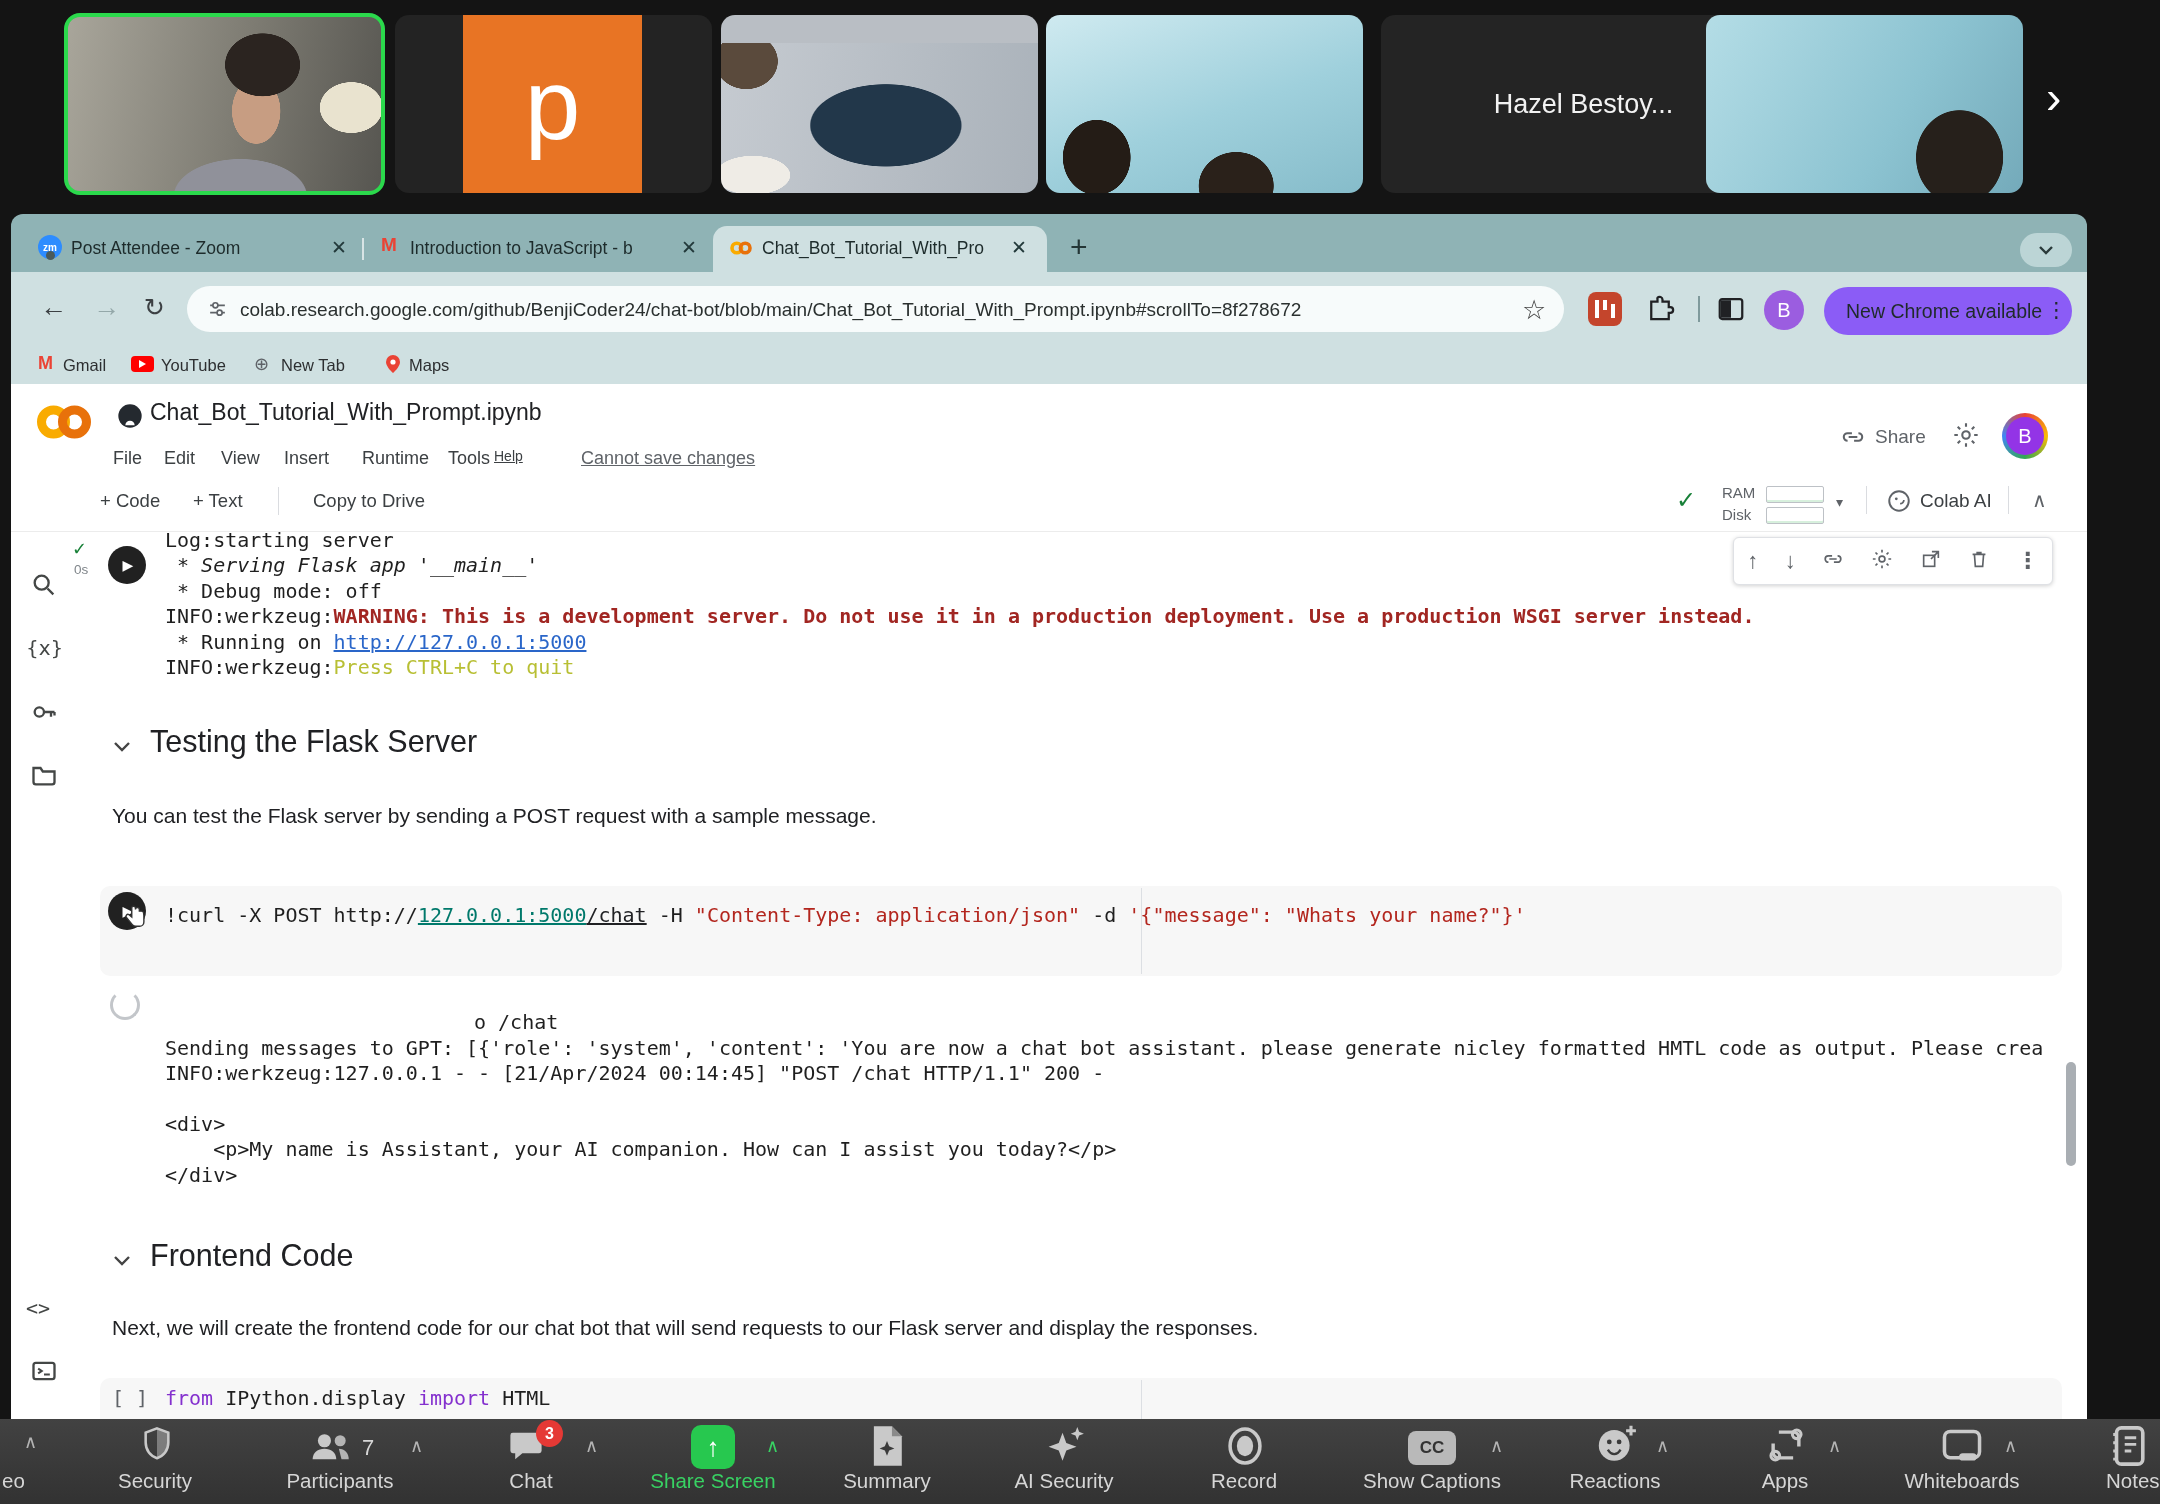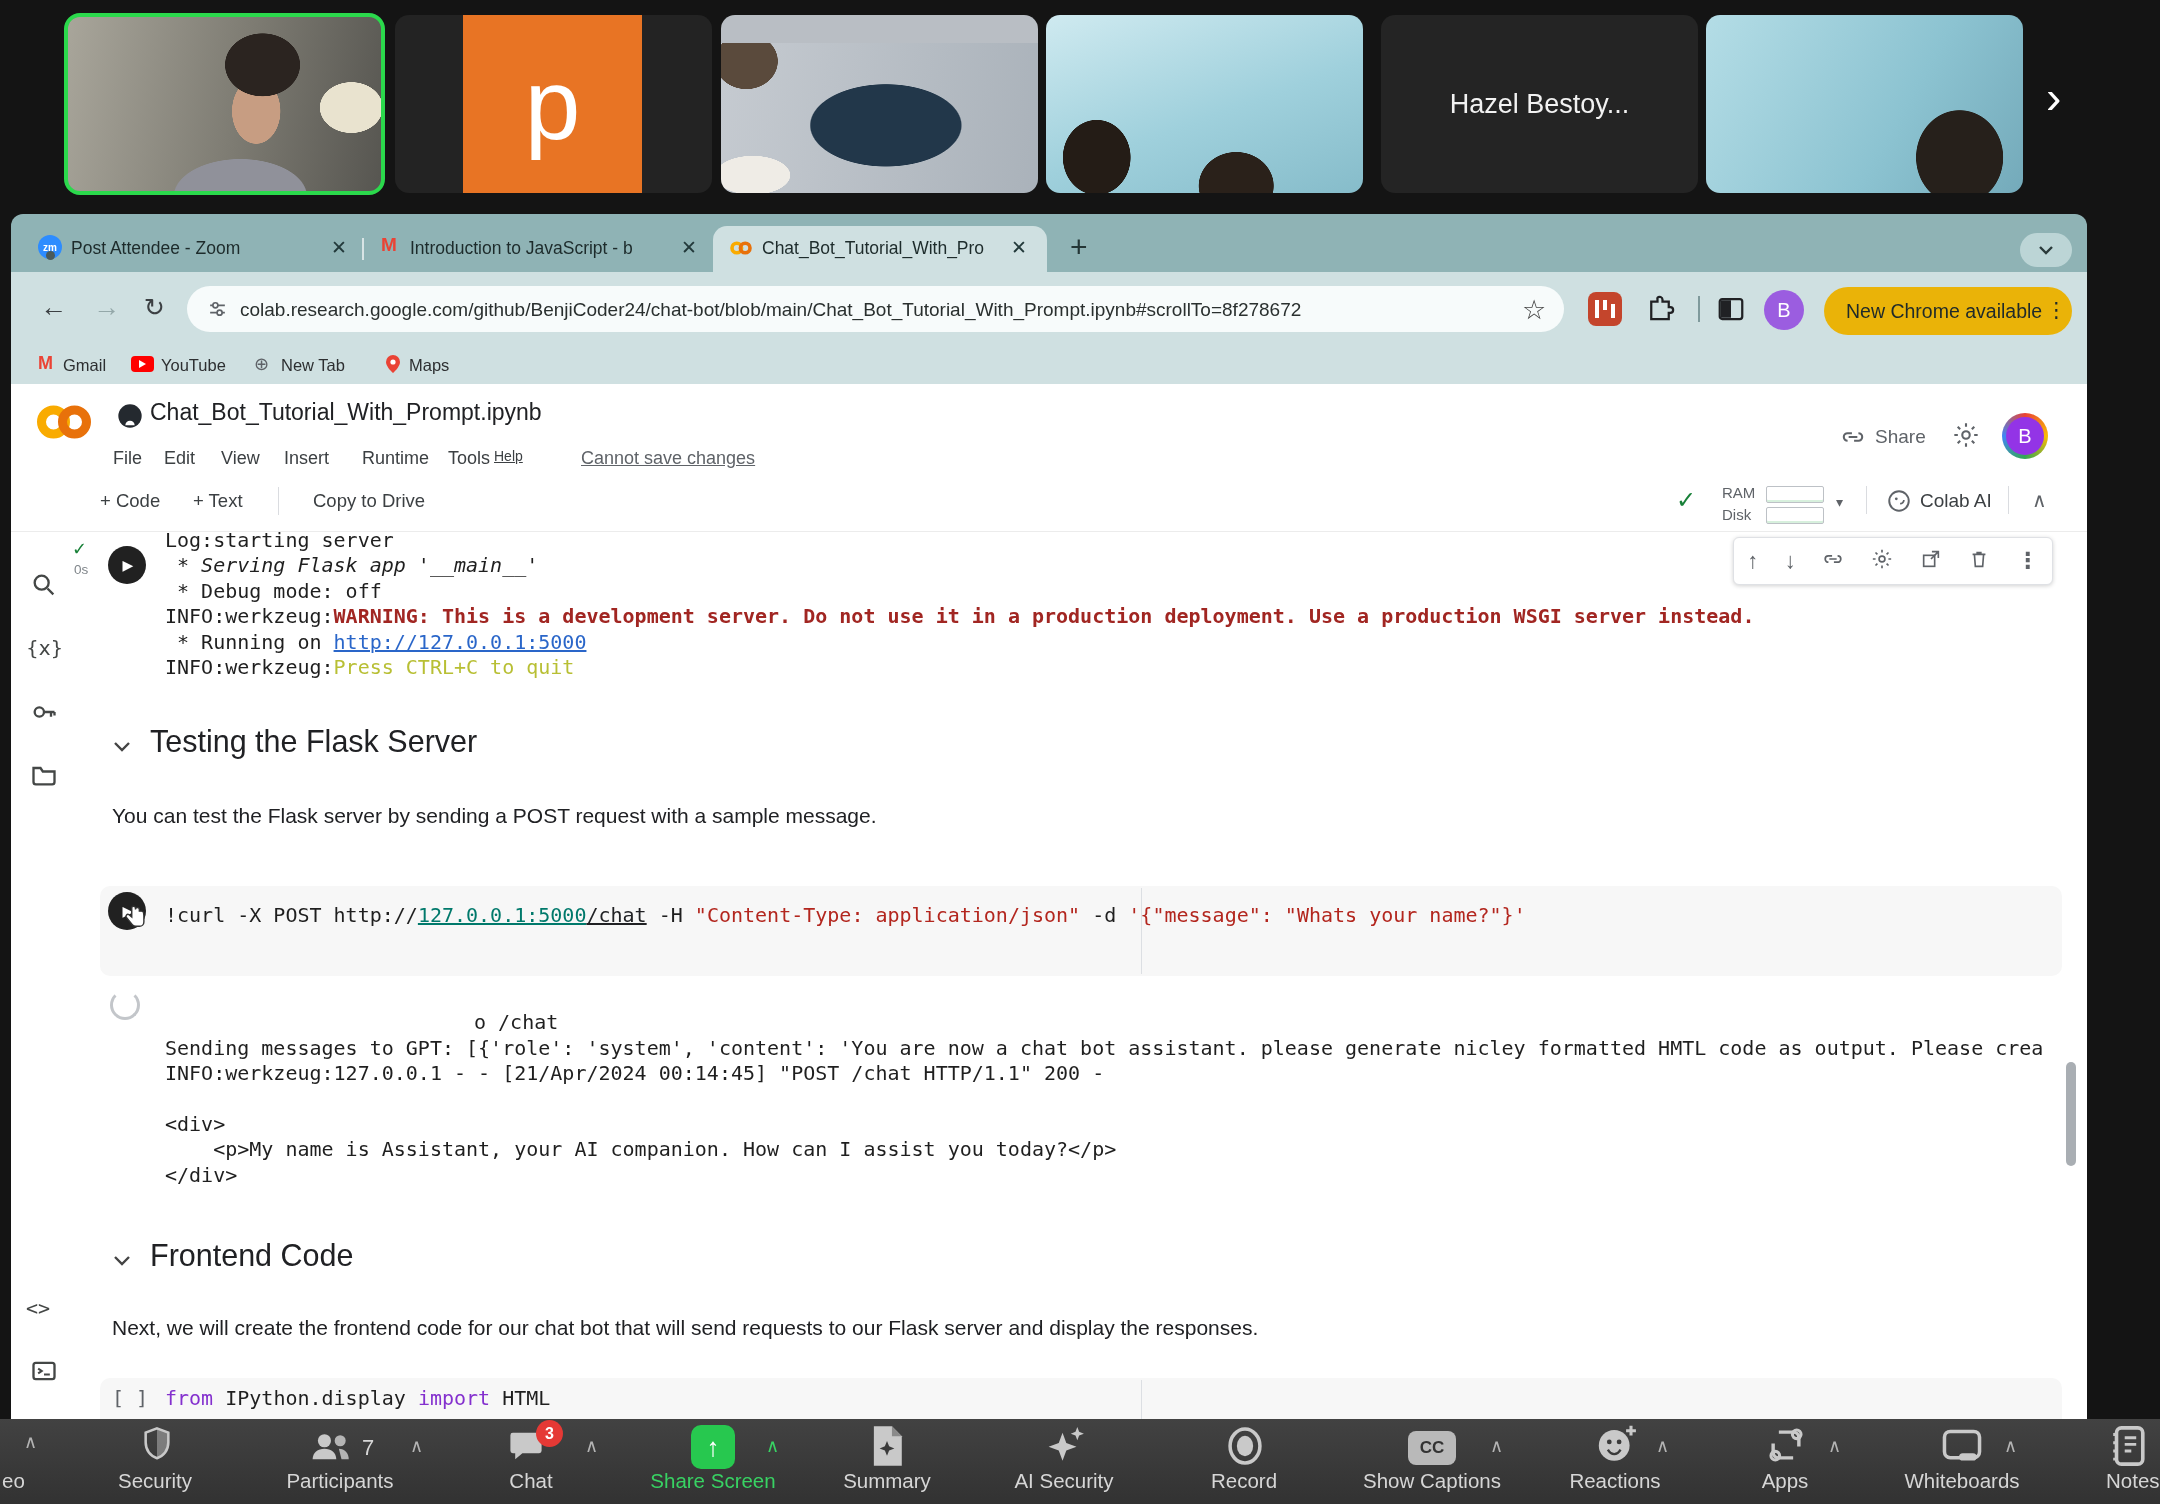--- a/index.html
+++ b/index.html
@@ -15,21 +15,21 @@
   .tabstrip{left:11px;top:214px;width:2076px;height:58px;background:#8fb3b5;border-radius:12px 12px 0 0;}
   .urlrow{left:11px;top:272px;width:2076px;height:74px;background:#cfe0e1;}
   .bmrow{left:11px;top:346px;width:2076px;height:38px;background:#cfe0e1;border-bottom:1px solid #b3cbcc;}
   .colabbg{left:11px;top:384px;width:2076px;height:1035px;background:#ffffff;}
   .tabtxt{font-size:17.5px;color:#1d2b2b;white-space:nowrap;}
   .tclose{font-size:19px;color:#22393a;}
   .activetab{background:#cfe0e1;border-radius:14px 14px 0 0;}
   .urlbar{border-radius:23px;background:#f7fbfb;}
   .urltxt{font-size:19px;color:#2a302f;white-space:nowrap;}
   .bmtxt{font-size:16.5px;color:#2d2f31;white-space:nowrap;}
-  .pill{background:#eab308;border-radius:24px;color:#1f2a2a;font-size:19.5px;}
+  .pill{background:#8b5cf6;border-radius:24px;color:#1f2a2a;font-size:19.5px;}
   
   .cu{font-family:"Liberation Sans","DejaVu Sans",sans-serif;color:#3c4043;position:absolute;white-space:nowrap;}
   .m{font-family:"DejaVu Sans Mono","Liberation Mono",monospace;font-size:20px;line-height:25.5px;
      color:#1f1f1f;position:absolute;white-space:pre;}
   .warn{color:#a12622;font-weight:bold;}
   .lnk{color:#2a66c9;text-decoration:underline;}
   .quit{color:#b8bf34;}
   .tl{color:#00796b;text-decoration:underline;}
   .und{color:#202124;text-decoration:underline;}
   .str{color:#b3261e;}
@@ -76,21 +76,21 @@
       radial-gradient(ellipse 52px 46px at 8% 26%, #5a4a3c 60%, transparent 61%),
       radial-gradient(ellipse 125px 68px at 52% 62%, #22374a 60%, transparent 61%),
       radial-gradient(ellipse 62px 32px at 10% 90%, #efece6 60%, transparent 61%),
       linear-gradient(100deg,#c6cbd1,#aab2ba);"></div>
 
   <div class="tile" style="left:1046px;background:
       radial-gradient(ellipse 56px 62px at 16% 80%, #241c16 60%, transparent 61%),
       radial-gradient(ellipse 62px 56px at 60% 96%, #2a211a 60%, transparent 61%),
       linear-gradient(160deg,#cfeaf0,#9fd0dc 55%,#86bcca);"></div>
 
-  <div class="tile" style="left:1381px;background:#242424;">
+  <div class="tile" style="left:1381px;background:#242424;padding-left:44px;">
     <div class="name-tile-label">Hazel Bestoy...</div>
   </div>
 
   <div class="tile" style="left:1706px;background:
       radial-gradient(ellipse 72px 78px at 80% 80%, #26201b 60%, transparent 61%),
       linear-gradient(120deg,#b4dde6,#8cc3d1 60%,#74aaba);"></div>
 
   <div class="abs" style="left:2046px;top:70px;color:#fff;font-size:46px;">›</div>
 
   <div class="abs tabstrip"></div>

